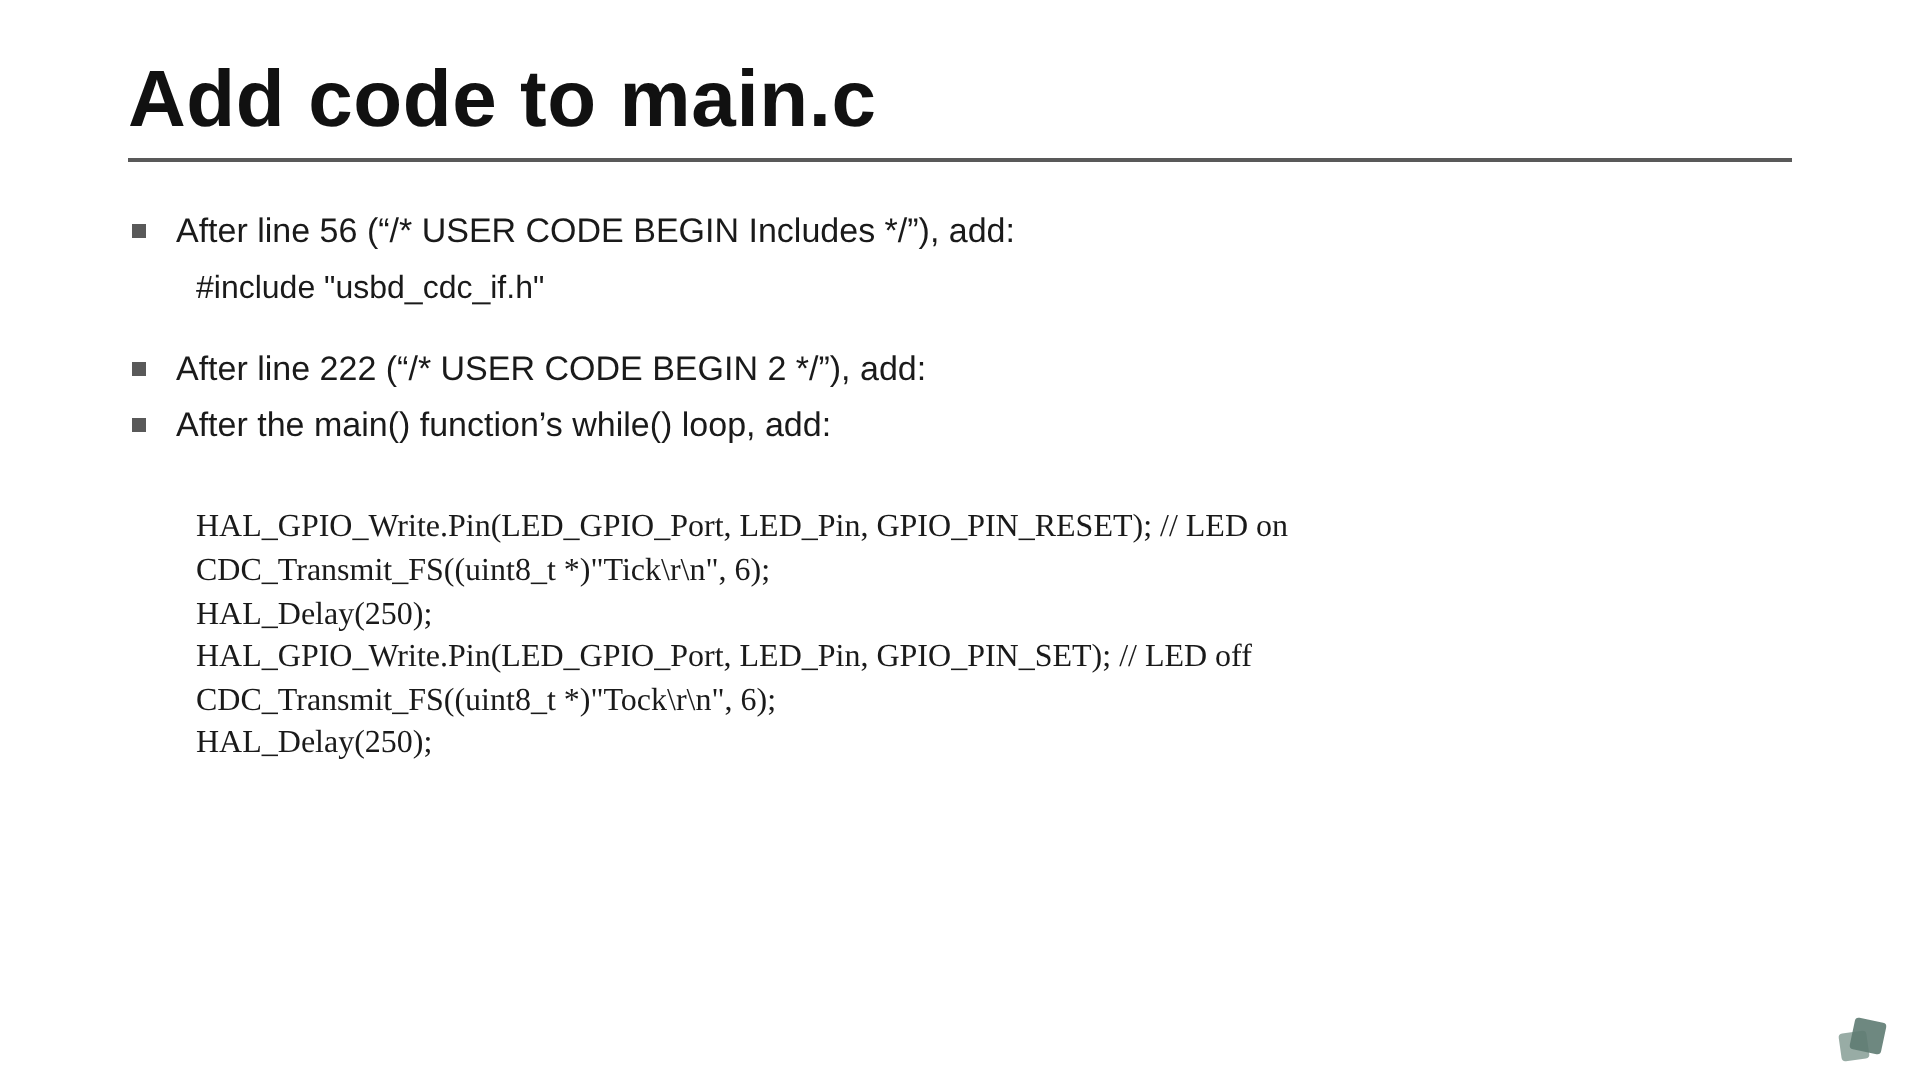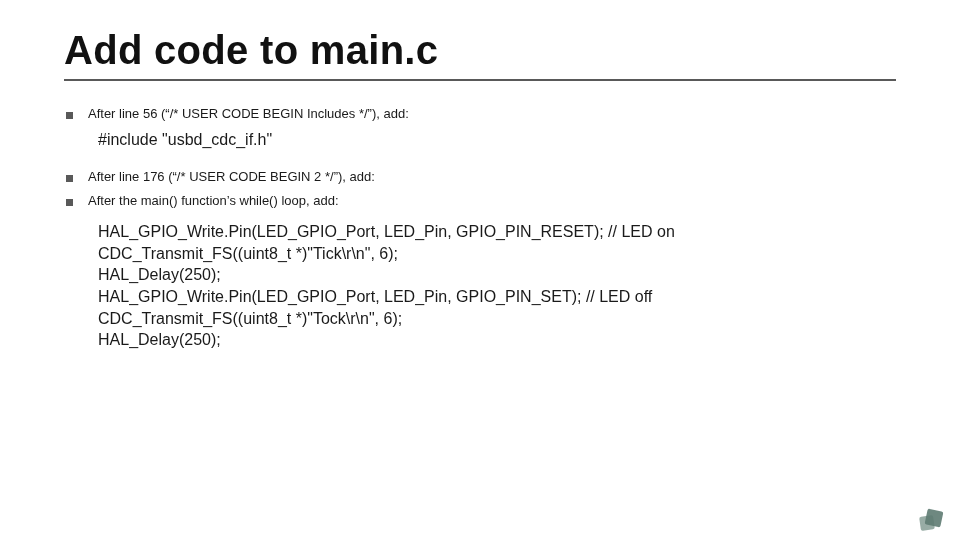--- a/index.html
+++ b/index.html
@@ -35,42 +35,43 @@
   }
   ul.points {
     list-style: none;
     margin: 0;
     padding: 0;
   }
   ul.points > li {
     position: relative;
     padding-left: 24px;
     margin: 0 0 6px 0;
-    font-size: 13px;
+    font-size: 17px;
     line-height: 1.35;
   }
   ul.points > li::before {
     content: "";
     position: absolute;
     left: 2px;
     top: 7px;
     width: 7px;
     height: 7px;
     background: #595959;
   }
   .code {
     font-size: 16px;
     line-height: 1.35;
     margin: 4px 0 18px 34px;
     white-space: pre;
     font-family: Arial, Helvetica, sans-serif;
     color: #1a1a1a;
   }
   .code.block3 {
-    margin-top: 12px;
+    margin-top: 28px;
+    font-family: Liberation Serif, serif;
   }
   .corner {
     position: absolute;
     right: 10px;
     bottom: 8px;
     width: 34px;
     height: 26px;
   }
   .corner .a {
     position: absolute;
@@ -100,21 +101,21 @@
 
   <ul class="points">
     <li>
       <span>After line 56 (“/* USER CODE BEGIN Includes */”), add:</span>
     </li>
   </ul>
   <div class="code">#include "usbd_cdc_if.h"</div>
 
   <ul class="points">
     <li>
-      <span>After line 176 (“/* USER CODE BEGIN 2 */”), add:</span>
+      <span>After line 222 (“/* USER CODE BEGIN 2 */”), add:</span>
     </li>
   </ul>
 
   <ul class="points">
     <li>
       <span>After the main() function’s while() loop, add:</span>
     </li>
   </ul>
   <div class="code block3">HAL_GPIO_Write.Pin(LED_GPIO_Port, LED_Pin, GPIO_PIN_RESET); // LED on
 CDC_Transmit_FS((uint8_t *)"Tick\r\n", 6);

